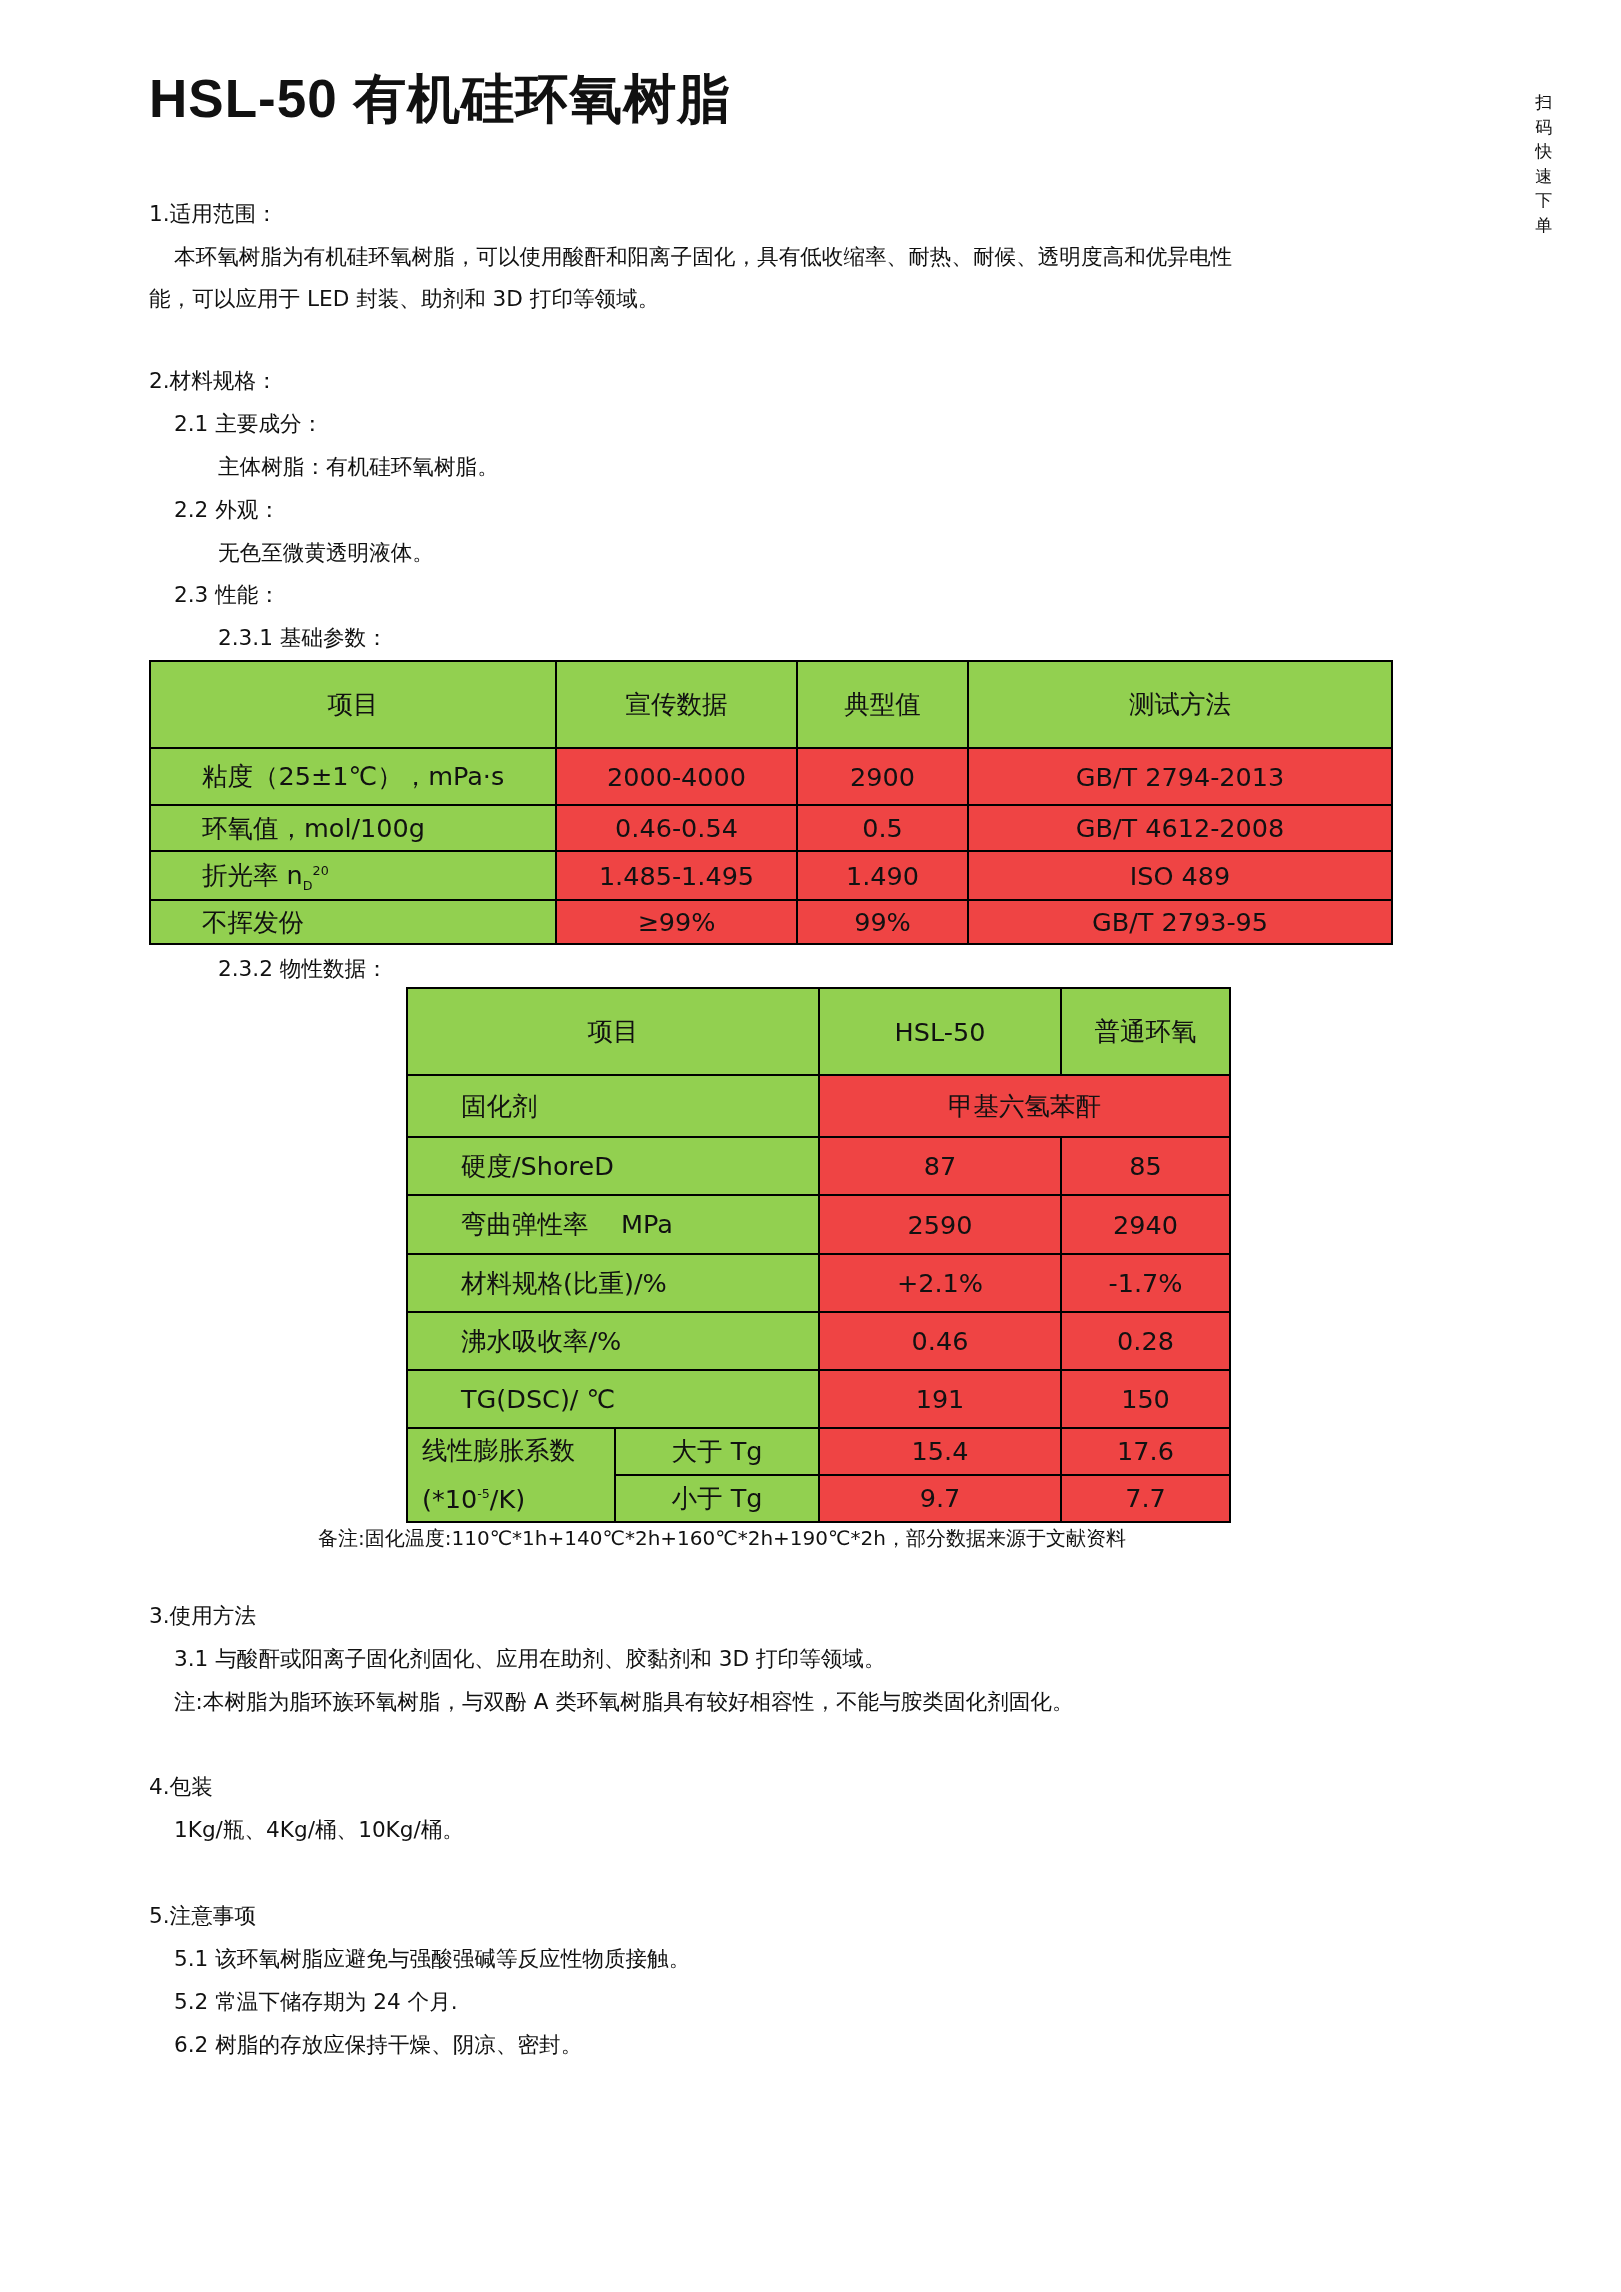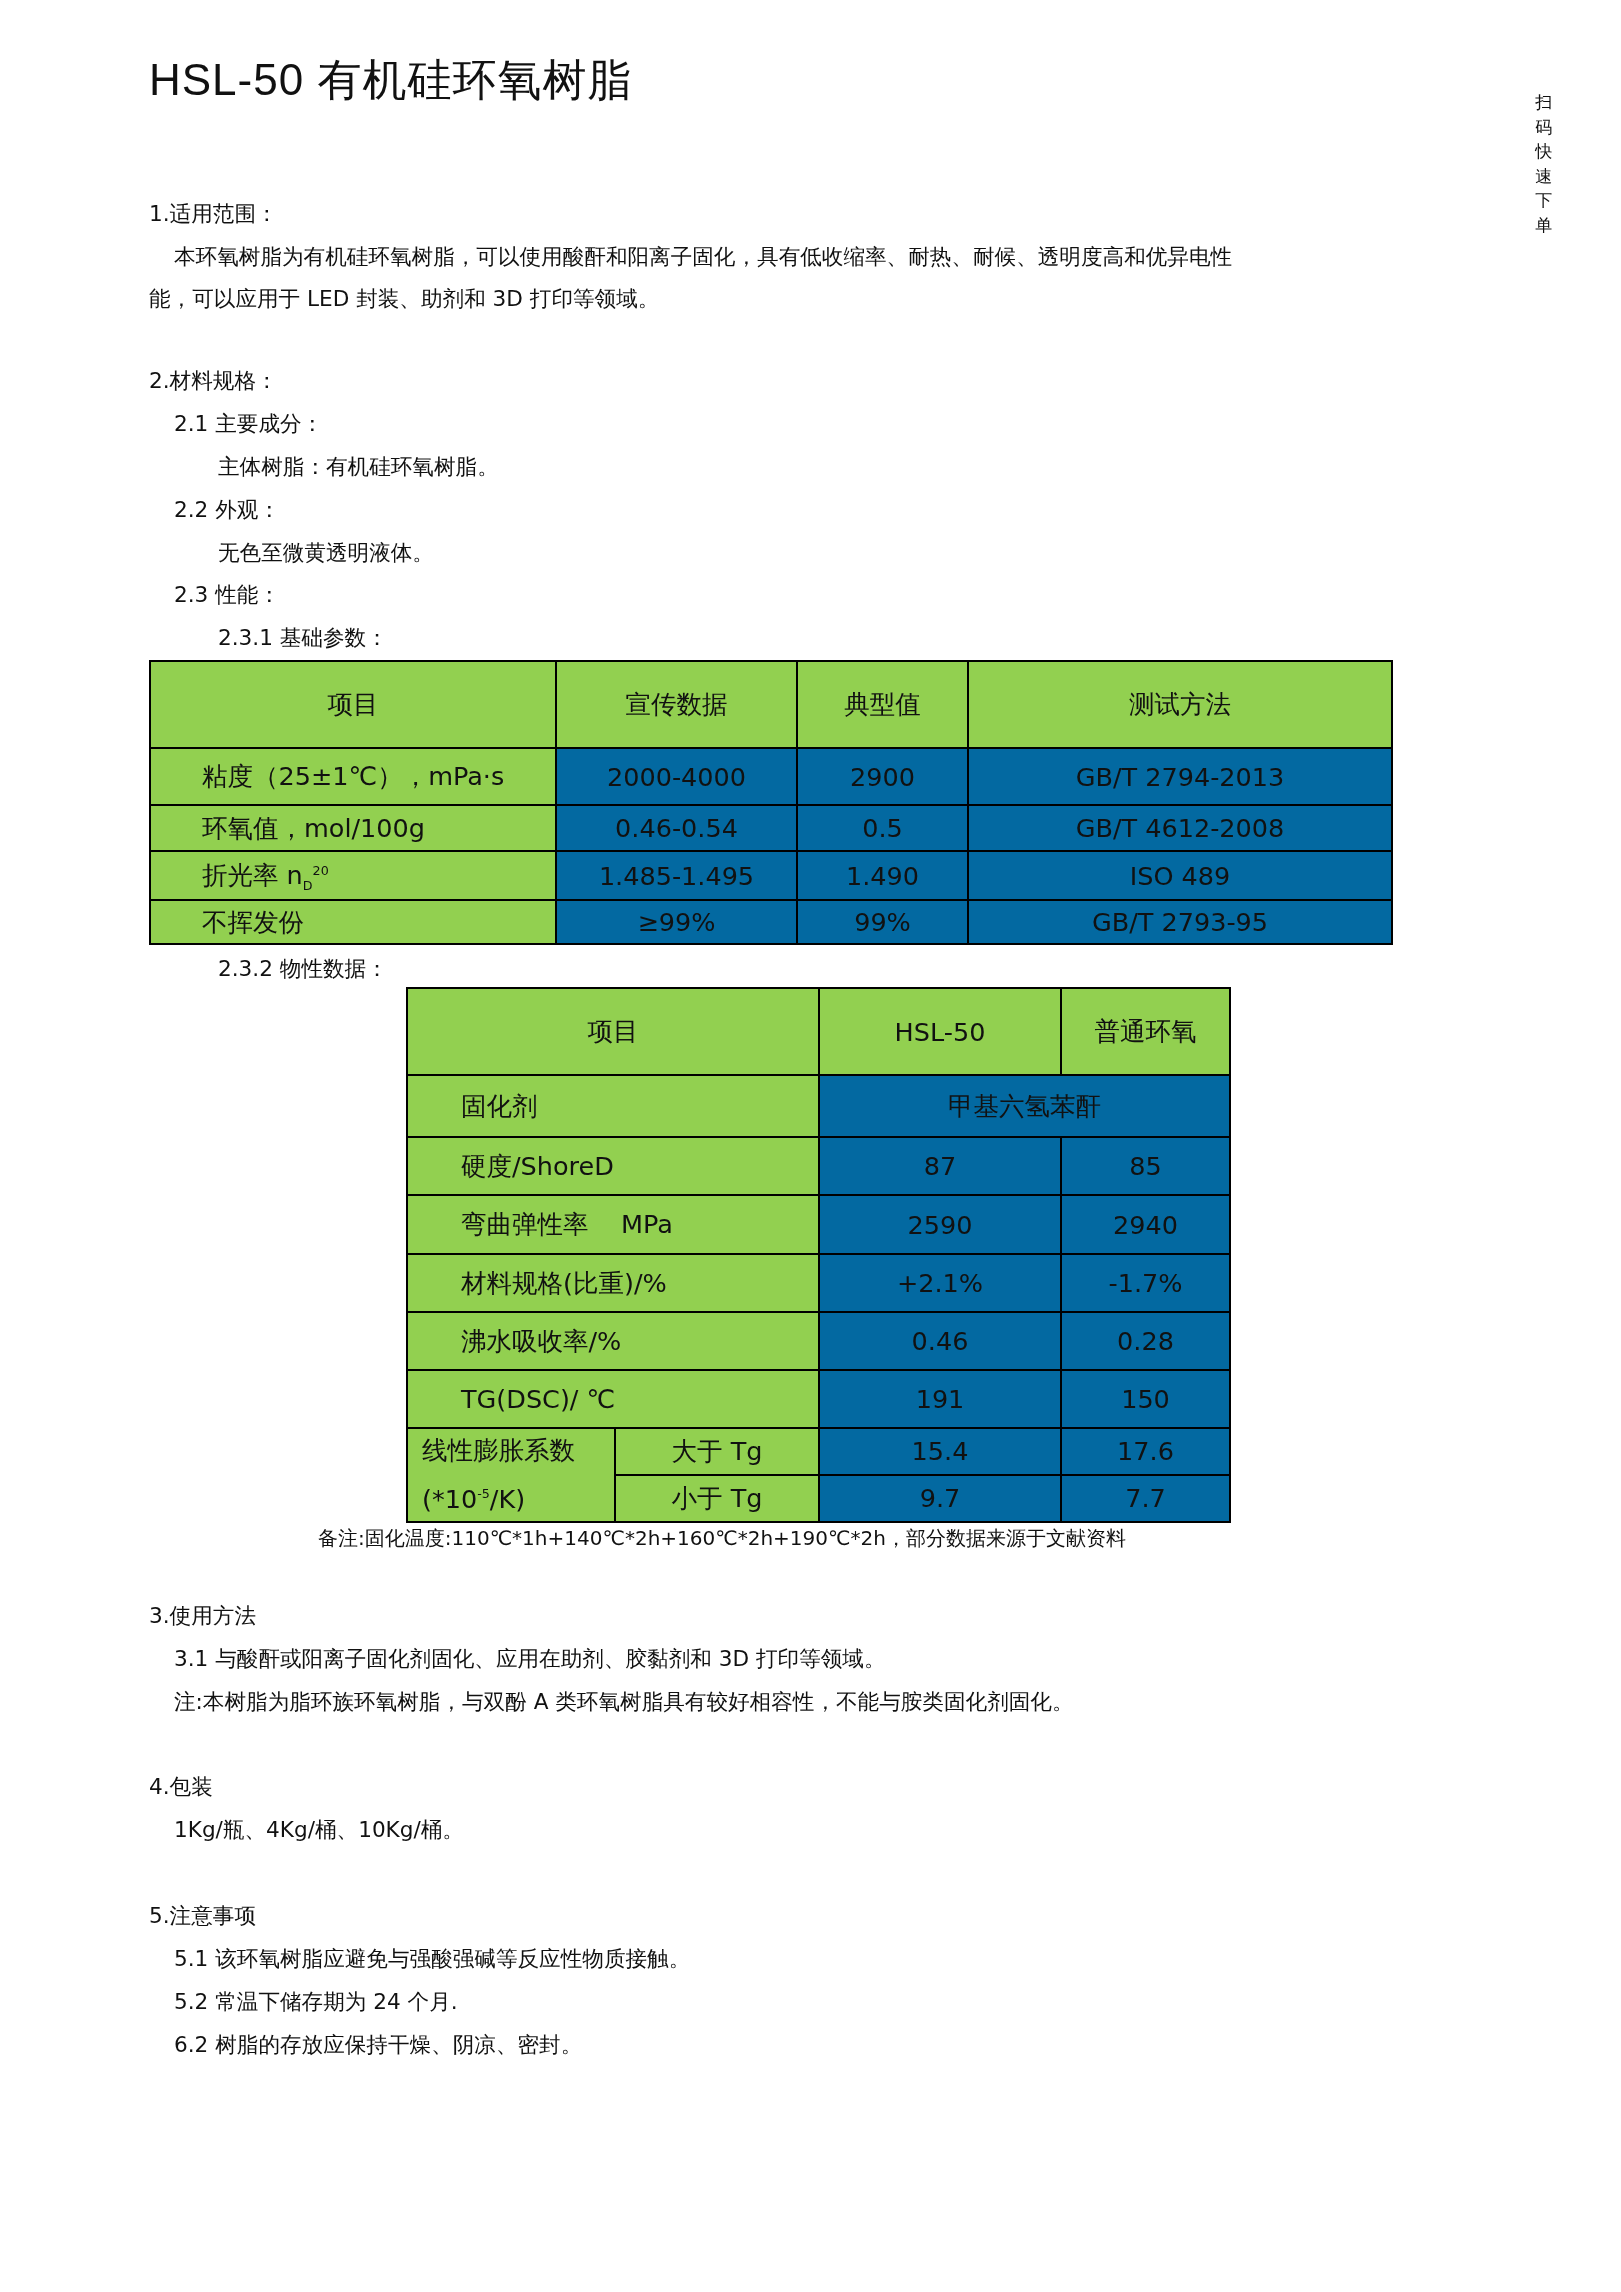--- a/index.html
+++ b/index.html
@@ -2,40 +2,40 @@
 <html><head>
 <meta charset="utf-8">
 <style>
   html, body { margin: 0; padding: 0; background: #ffffff; }
   body {
     width: 1621px; height: 2293px; position: relative; overflow: hidden;
     font-family: "DejaVu Sans", "Liberation Sans", sans-serif; color: #111;
   }
   .abs { position: absolute; white-space: nowrap; }
   .title {
-    left: 149px; top: 51px; font-size: 44px; font-weight: normal; letter-spacing: 1px;
+    left: 149px; top: 64px; font-size: 53px; font-weight: bold; letter-spacing: 1px;
     font-family: "Liberation Sans", "DejaVu Sans", sans-serif;
   }
   .side-note {
     left: 1531px; top: 90px; font-size: 17px; line-height: 24.5px; width: 25.5px;
     white-space: normal; word-break: break-all; text-align: center;
     font-family: "DejaVu Serif", serif;
   }
   .txt { font-size: 21.6px; line-height: 29px; }
   .h1 { left: 149px; }
   .h2 { left: 174px; }
   .h3 { left: 218px; }
 
   table.spec {
     position: absolute; border-collapse: collapse;
     font-size: 25.5px; table-layout: fixed;
   }
   table.spec td {
     border: 2.9px solid #000; padding: 0; text-align: center; vertical-align: middle;
-    background: #0369a1;
+    background: #ef4444;
   }
   table.spec td.g { background: #92d050; }
   table.spec td.left { text-align: left; padding-left: 53px; }
   table.spec td.left2 { text-align: left; padding-left: 51px; }
   table.spec td.left0 { text-align: left; padding-left: 14px; line-height: 43px; }
   sup, sub { font-size: 12.7px; }
   .note { left: 318px; top: 1525px; font-size: 20px; }
 </style>
 </head>
 <body>

